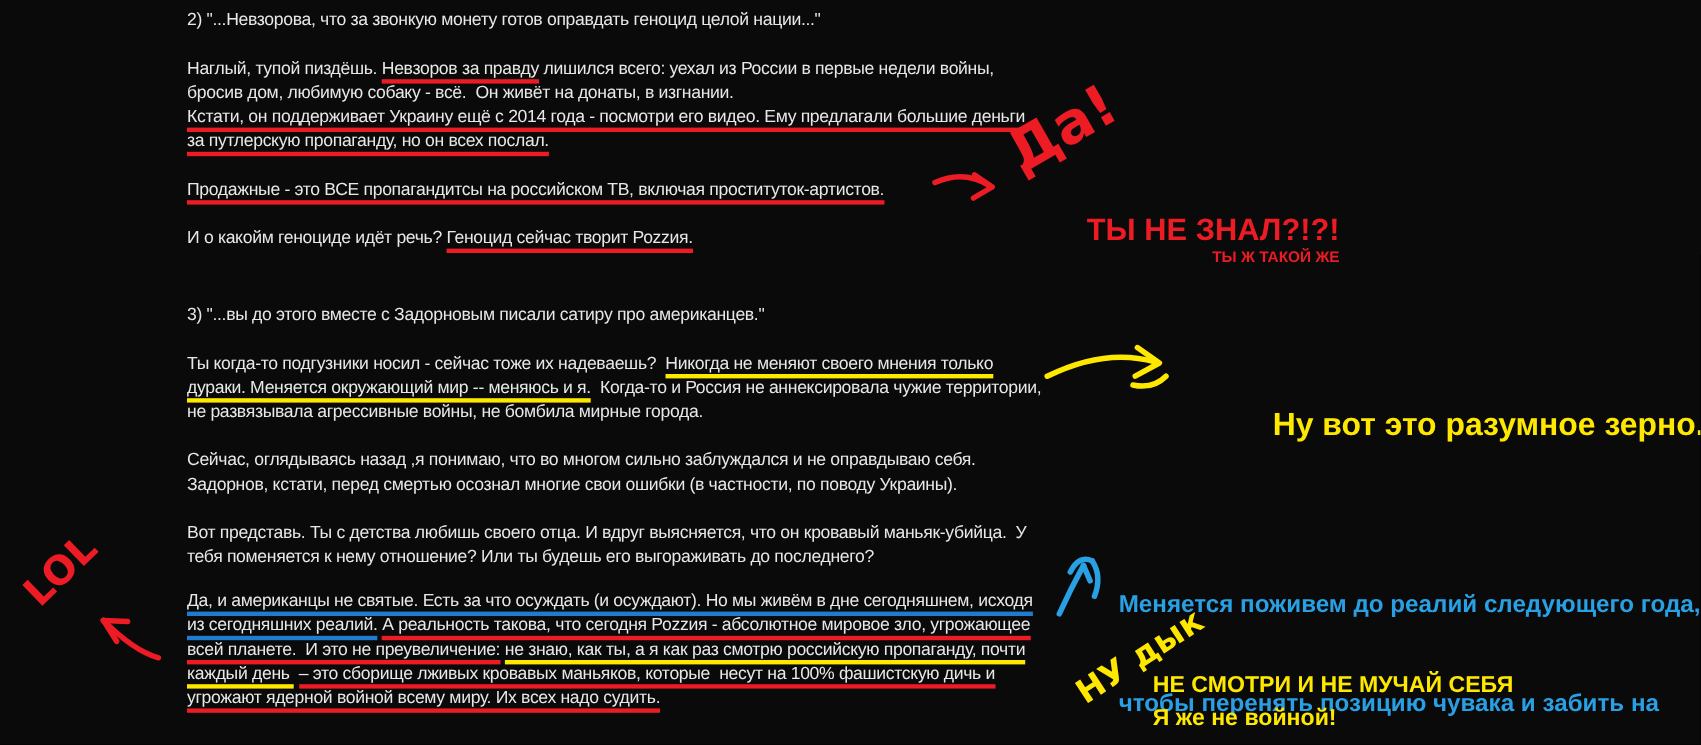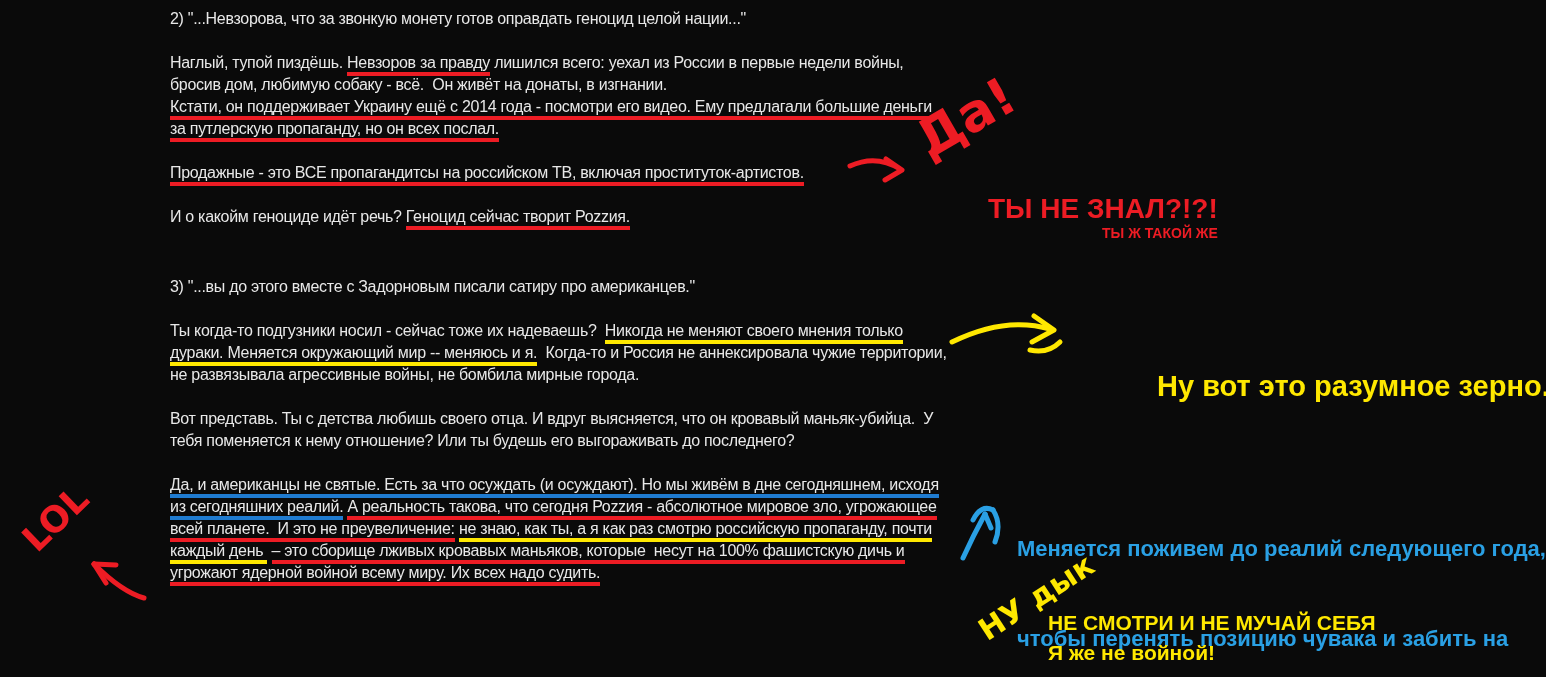--- a/index.html
+++ b/index.html
@@ -56,20 +56,24 @@
       </div>
       <div class="para">
         <div class="line"><span class="seg">3) "...вы до этого вместе с Задорновым писали сатиру про американцев."</span></div>
       </div>
       <div class="para">
         <div class="line"><span class="seg">Ты когда-то подгузники носил - сейчас тоже их надеваешь?  </span><span class="seg u-yellow">Никогда не меняют своего мнения только</span></div>
         <div class="line"><span class="seg u-yellow">дураки. Меняется окружающий мир -- меняюсь и я.</span><span class="seg">  Когда-то и Россия не аннексировала чужие территории,</span></div>
         <div class="line"><span class="seg">не развязывала агрессивные войны, не бомбила мирные города.</span></div>
       </div>
       <div class="para">
+        <div class="line"><span class="seg">Сейчас, оглядываясь назад ,я понимаю, что во многом сильно заблуждался и не оправдываю себя.</span></div>
+        <div class="line"><span class="seg">Задорнов, кстати, перед смертью осознал многие свои ошибки (в частности, по поводу Украины).</span></div>
+      </div>
+      <div class="para">
         <div class="line"><span class="seg">Вот представь. Ты с детства любишь своего отца. И вдруг выясняется, что он кровавый маньяк-убийца.  У</span></div>
         <div class="line"><span class="seg">тебя поменяется к нему отношение? Или ты будешь его выгораживать до последнего?</span></div>
       </div>
       <div class="para">
         <div class="line"><span class="seg u-blue">Да, и американцы не святые. Есть за что осуждать (и осуждают). Но мы живём в дне сегодняшнем, исходя</span></div>
         <div class="line"><span class="seg u-blue">из сегодняшних реалий.</span><span class="seg"> </span><span class="seg u-red">А реальность такова, что сегодня Роzzия - абсолютное мировое зло, угрожающее</span></div>
         <div class="line"><span class="seg u-red">всей планете.  И это не преувеличение:</span><span class="seg"> </span><span class="seg u-yellow">не знаю, как ты, а я как раз смотрю российскую пропаганду, почти</span></div>
         <div class="line"><span class="seg u-yellow">каждый день </span><span class="seg"> </span><span class="seg u-red">– это сборище лживых кровавых маньяков, которые  несут на 100% фашистскую дичь и</span></div>
         <div class="line"><span class="seg u-red">угрожают ядерной войной всему миру. Их всех надо судить.</span></div>
       </div>

